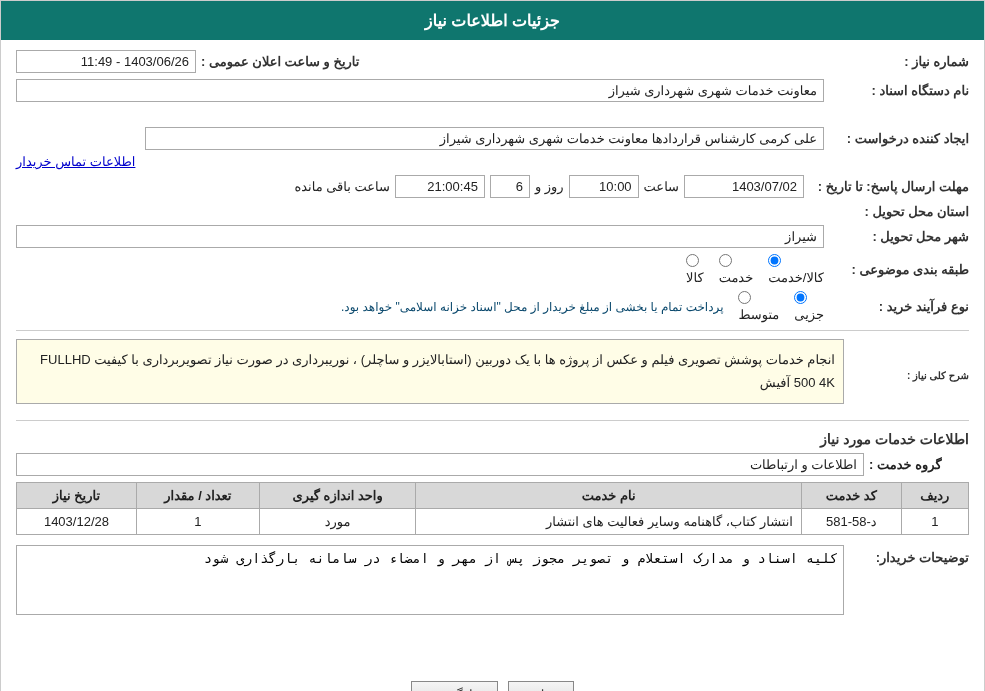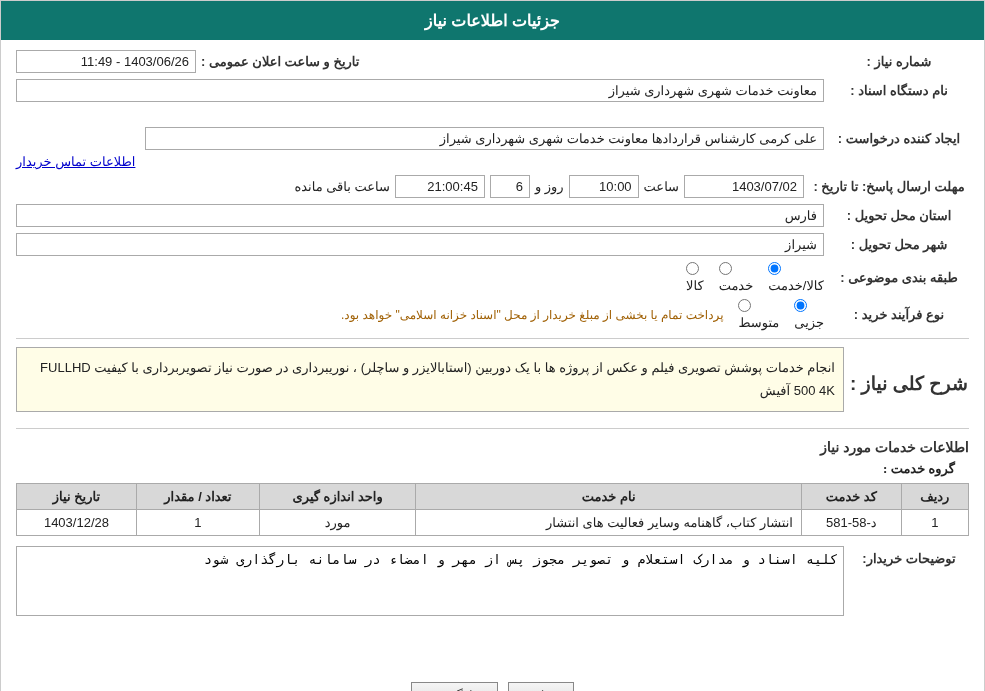--- a/index.html
+++ b/index.html
@@ -30,21 +30,21 @@
     .info-row {
       display: flex;
       align-items: center;
       margin-bottom: 6px;
       gap: 5px;
     }
     .label-cell {
       font-weight: bold;
       color: #333;
       min-width: 140px;
-      text-align: center;
+      text-align: right;
       white-space: nowrap;
     }
     .value-box {
       border: 1px solid #aaa;
       background: #fff;
       padding: 3px 6px;
       min-height: 22px;
       flex: 1;
     }
     .value-box-fixed {
@@ -158,23 +158,22 @@
     }
     .group-row {
       display: flex;
       align-items: center;
       gap: 5px;
       margin-bottom: 6px;
     }
     .group-label {
       font-weight: bold;
       min-width: 100px;
-      text-align: center;
+      text-align: left;
       white-space: nowrap;
-      font-family: Liberation Serif, serif;
     }
     .group-value {
       border: 1px solid #aaa;
       background: #fff;
       padding: 3px 6px;
       flex: 1;
       min-height: 22px;
     }
   </style>
 </head>
@@ -212,21 +211,20 @@
       <span>ساعت</span>
       <div class="small-box" style="min-width:70px;">10:00</div>
       <span>روز و</span>
       <div class="small-box" style="min-width:40px;">6</div>
       <div class="small-box" style="min-width:90px;">21:00:45</div>
       <span>ساعت باقی مانده</span>
     </div>
 
     <div class="info-row">
       <span class="label-cell">استان محل تحویل :</span>
-      <div class="value-box">فارس</div>
     </div>
 
     <div class="info-row">
       <span class="label-cell">شهر محل تحویل :</span>
       <div class="value-box">شیراز</div>
     </div>
 
     <div class="info-row">
       <span class="label-cell">طبقه بندی موضوعی :</span>
       <div class="radio-group">
@@ -249,37 +247,38 @@
       <span class="label-cell">نوع فرآیند خرید :</span>
       <div class="process-row">
         <div class="radio-item">
           <input type="radio" name="farayand" checked="" style="">
           <span>جزیی</span>
         </div>
         <div class="radio-item">
           <input type="radio" name="farayand" style="">
           <span>متوسط</span>
         </div>
-        <span style="color:#a16207; font-size:12px;">پرداخت تمام یا بخشی از مبلغ خریدار از محل "اسناد خزانه اسلامی" خواهد بود.</span>
+        <span style="color:#0c4a6e; font-size:12px;">پرداخت تمام یا بخشی از مبلغ خریدار از محل "اسناد خزانه اسلامی" خواهد بود.</span>
       </div>
     </div>
 
     <hr class="divider">
 
     <div class="info-row">
-      <span class="label-cell" style="min-width:120px; font-size:19px; font-weight:bold;">شرح کلی نیاز :</span>
+      <span class="label-cell" style="min-width:120px; font-size:10px; font-weight:bold;">شرح کلی نیاز :</span>
       <div class="description-box" style="flex:1;">انجام خدمات پوشش تصویری فیلم و عکس از پروژه ها با یک دوربین (استابالایزر و ساچلر) ، نوریبرداری در صورت نیاز تصویربرداری با کیفیت FULLHD 500 4K  آفیش</div>
     </div>
 
     <hr class="divider">
 
     <div class="section-title">اطلاعات خدمات مورد نیاز</div>
 
     <div class="group-row">
       <span class="group-label">گروه خدمت :</span>
+      <div class="group-value">اطلاعات و ارتباطات</div>
     </div>
 
     <table class="service-table">
       <thead>
         <tr>
           <th>ردیف</th>
           <th>کد خدمت</th>
           <th>نام خدمت</th>
           <th>واحد اندازه گیری</th>
           <th>تعداد / مقدار</th>

